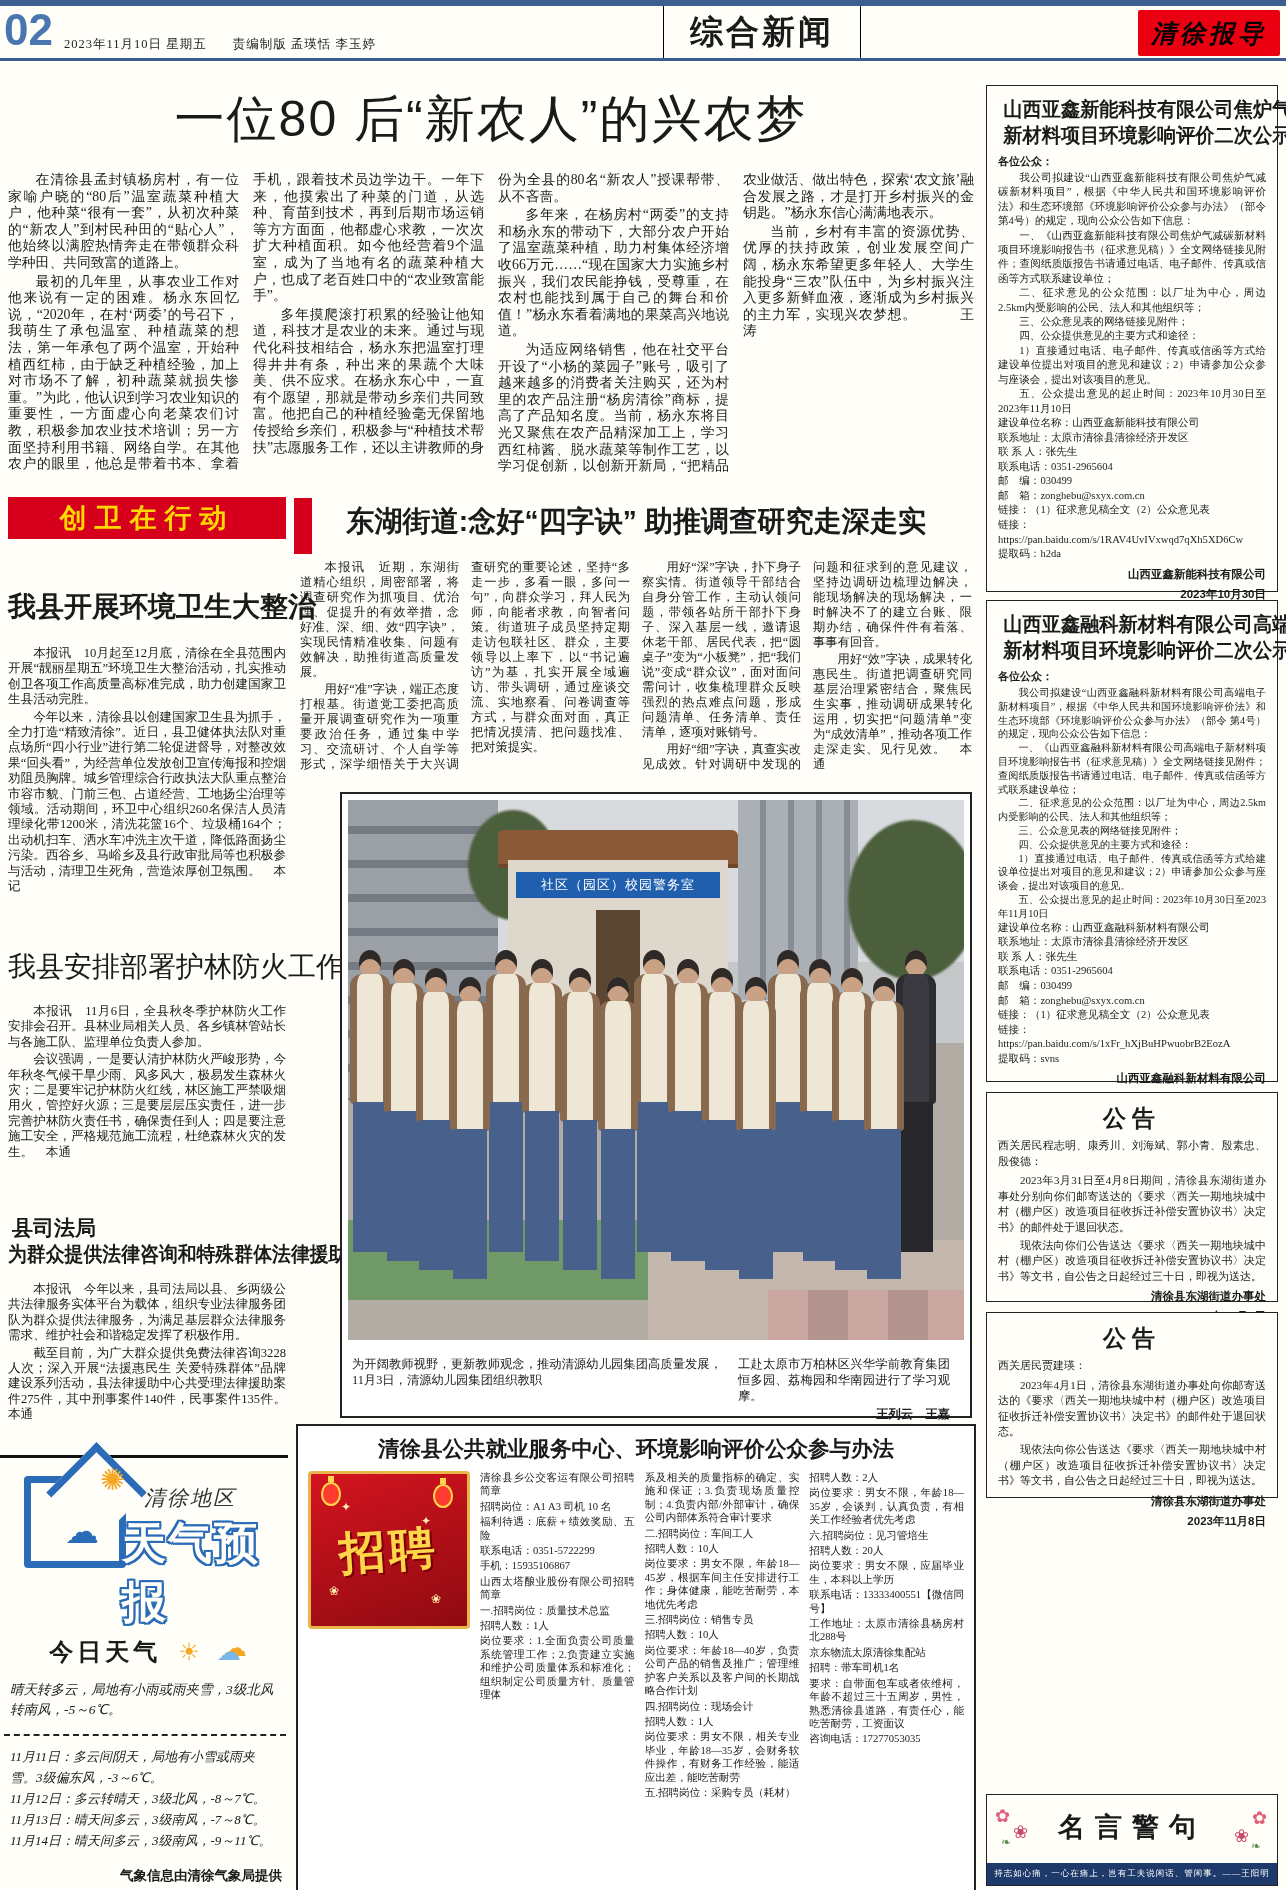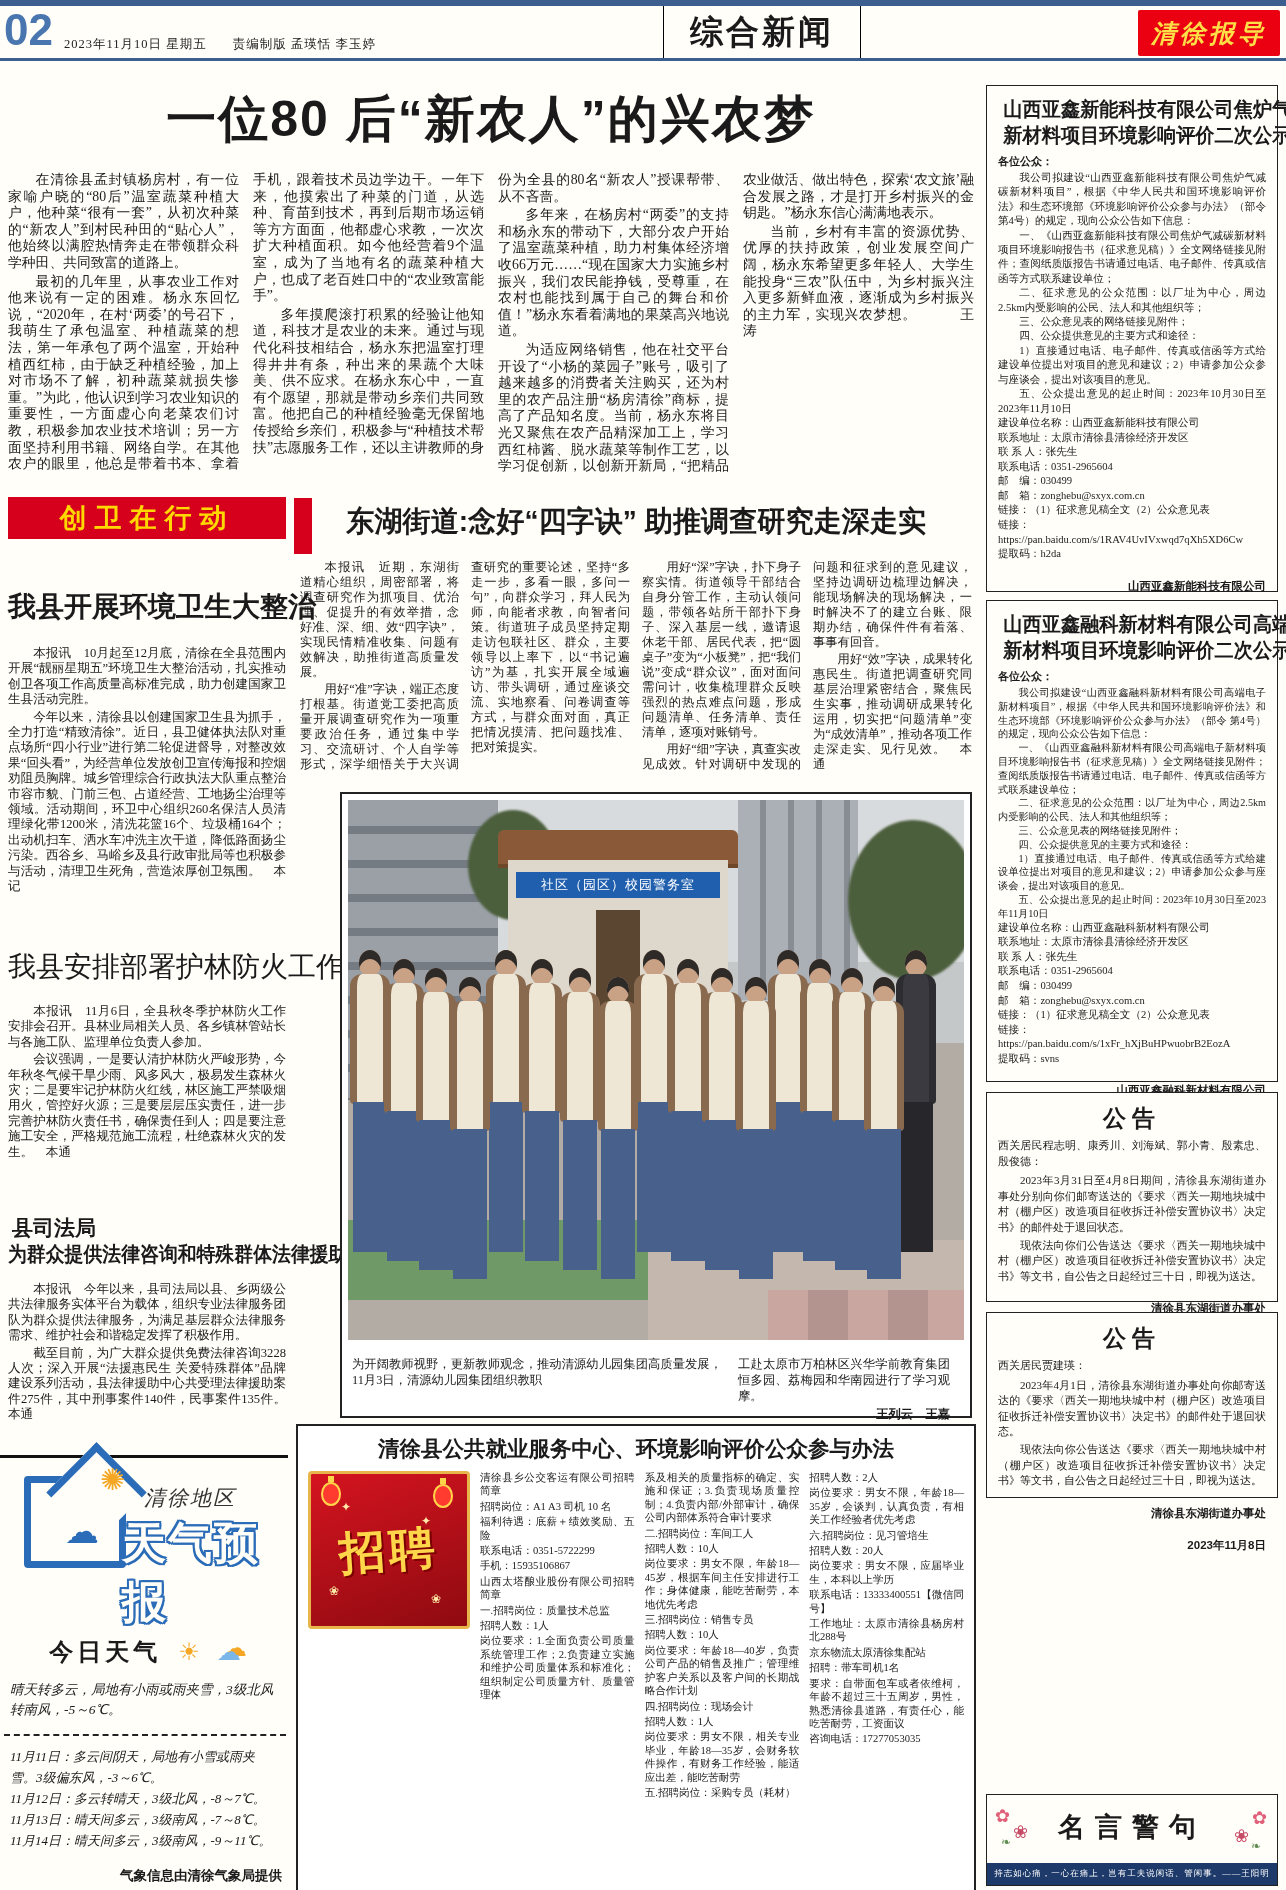--- a/index.html
+++ b/index.html
@@ -9,27 +9,27 @@
   
   .topbar{left:0;top:0;width:1286px;height:6px;background:#3c5f90;}
   .hdr{left:0;top:6px;width:1286px;height:56px;}
   .pagenum{left:4px;top:2px;font-family:"Liberation Sans",sans-serif;font-weight:900;
            font-size:44px;color:#4a76b0;line-height:1;}
   .dateline{left:64px;top:30px;font-size:12.5px;color:#222;letter-spacing:1px;}
   .dateline span{margin-right:26px;}
   .secbox{left:663px;top:0;width:196px;height:52px;border-left:1.5px solid #000;
           border-right:1.5px solid #000;display:flex;align-items:center;justify-content:center;}
   .sectitle{font-family:"Liberation Sans",sans-serif;font-weight:900;font-size:33px;letter-spacing:3px;}
-  .masthead{left:1138px;top:4px;width:142px;height:46px;background:#ea0011;color:#fde047;
+  .masthead{left:1138px;top:4px;width:142px;height:46px;background:#ea0011;color:#000000;
             display:flex;align-items:center;justify-content:center;font-weight:900;
             font-style:italic;font-size:25px;letter-spacing:4px;border-radius:2px;}
   .hdrule{left:0;top:58px;width:1286px;height:3px;background:#3c5f90;}
   
   .main-h{left:8px;top:86px;width:966px;text-align:center;font-family:"Liberation Sans",sans-serif;
-          font-weight:700;font-size:50px;letter-spacing:2px;white-space:nowrap;}
+          font-weight:400;font-size:50px;letter-spacing:2px;white-space:nowrap;}
   .main-cols{left:8px;top:172px;width:966px;height:308px;column-count:4;column-gap:14px;
              column-fill:auto;font-size:13.8px;line-height:16.6px;text-align:justify;}
   .para{text-indent:2em;margin:0 0 2px 0;}
   
   .banner{left:8px;top:497px;width:278px;height:42px;background:#d6001c;display:flex;
           align-items:center;justify-content:center;color:#ffd800;font-family:"Liberation Sans",sans-serif;
           font-weight:900;font-size:27px;letter-spacing:8px;}
   .lh1{left:8px;top:588px;width:278px;text-align:center;font-family:"Liberation Sans",sans-serif;
        font-weight:900;font-size:28px;white-space:nowrap;}
   .env-b{left:8px;top:646px;width:278px;height:266px;font-size:12.6px;line-height:15.4px;text-align:justify;}
@@ -117,21 +117,21 @@
   .jline{margin-bottom:2px;}
   
   .rbox{position:absolute;left:986px;width:292px;border:1.6px solid #222;background:#fffef9;
         box-sizing:border-box;padding:10px 11px;}
   .rb-title{text-align:center;font-family:"Liberation Sans",sans-serif;font-weight:900;
             font-size:20px;line-height:26px;white-space:nowrap;transform:scaleX(.96);}
   .rb-salut{font-weight:700;font-size:11px;margin-top:6px;font-family:"Liberation Sans",sans-serif;}
   .rb-body{font-size:10.6px;line-height:14.4px;text-align:justify;margin-top:2px;}
   .rb-body .para{margin:0;}
   .cline{font-size:10.6px;line-height:14.6px;}
-  .rb-sig{text-align:right;font-weight:700;font-size:11.5px;line-height:16px;margin-top:16px;
+  .rb-sig{text-align:right;font-weight:700;font-size:11.5px;line-height:16px;margin-top:4px;
           font-family:"Liberation Sans",sans-serif;}
   .gg-title{text-align:center;font-family:"Liberation Sans",sans-serif;font-weight:900;font-size:23px;letter-spacing:6px;}
   .gg-body{font-size:11px;line-height:15.6px;text-align:justify;margin-top:4px;}
   
   .my{position:absolute;left:986px;top:1794px;width:292px;height:92px;border:1.6px solid #222;
       box-sizing:border-box;background:#fffef9;overflow:hidden;}
   .my-title{margin-top:14px;text-align:center;font-family:"Liberation Sans",sans-serif;
             font-weight:900;font-size:27px;letter-spacing:10px;}
   .my-strip{position:absolute;left:0;bottom:0;width:100%;height:22px;background:#1d3a6b;color:#fff;
             font-size:8.5px;display:flex;align-items:center;justify-content:center;letter-spacing:1px;}

